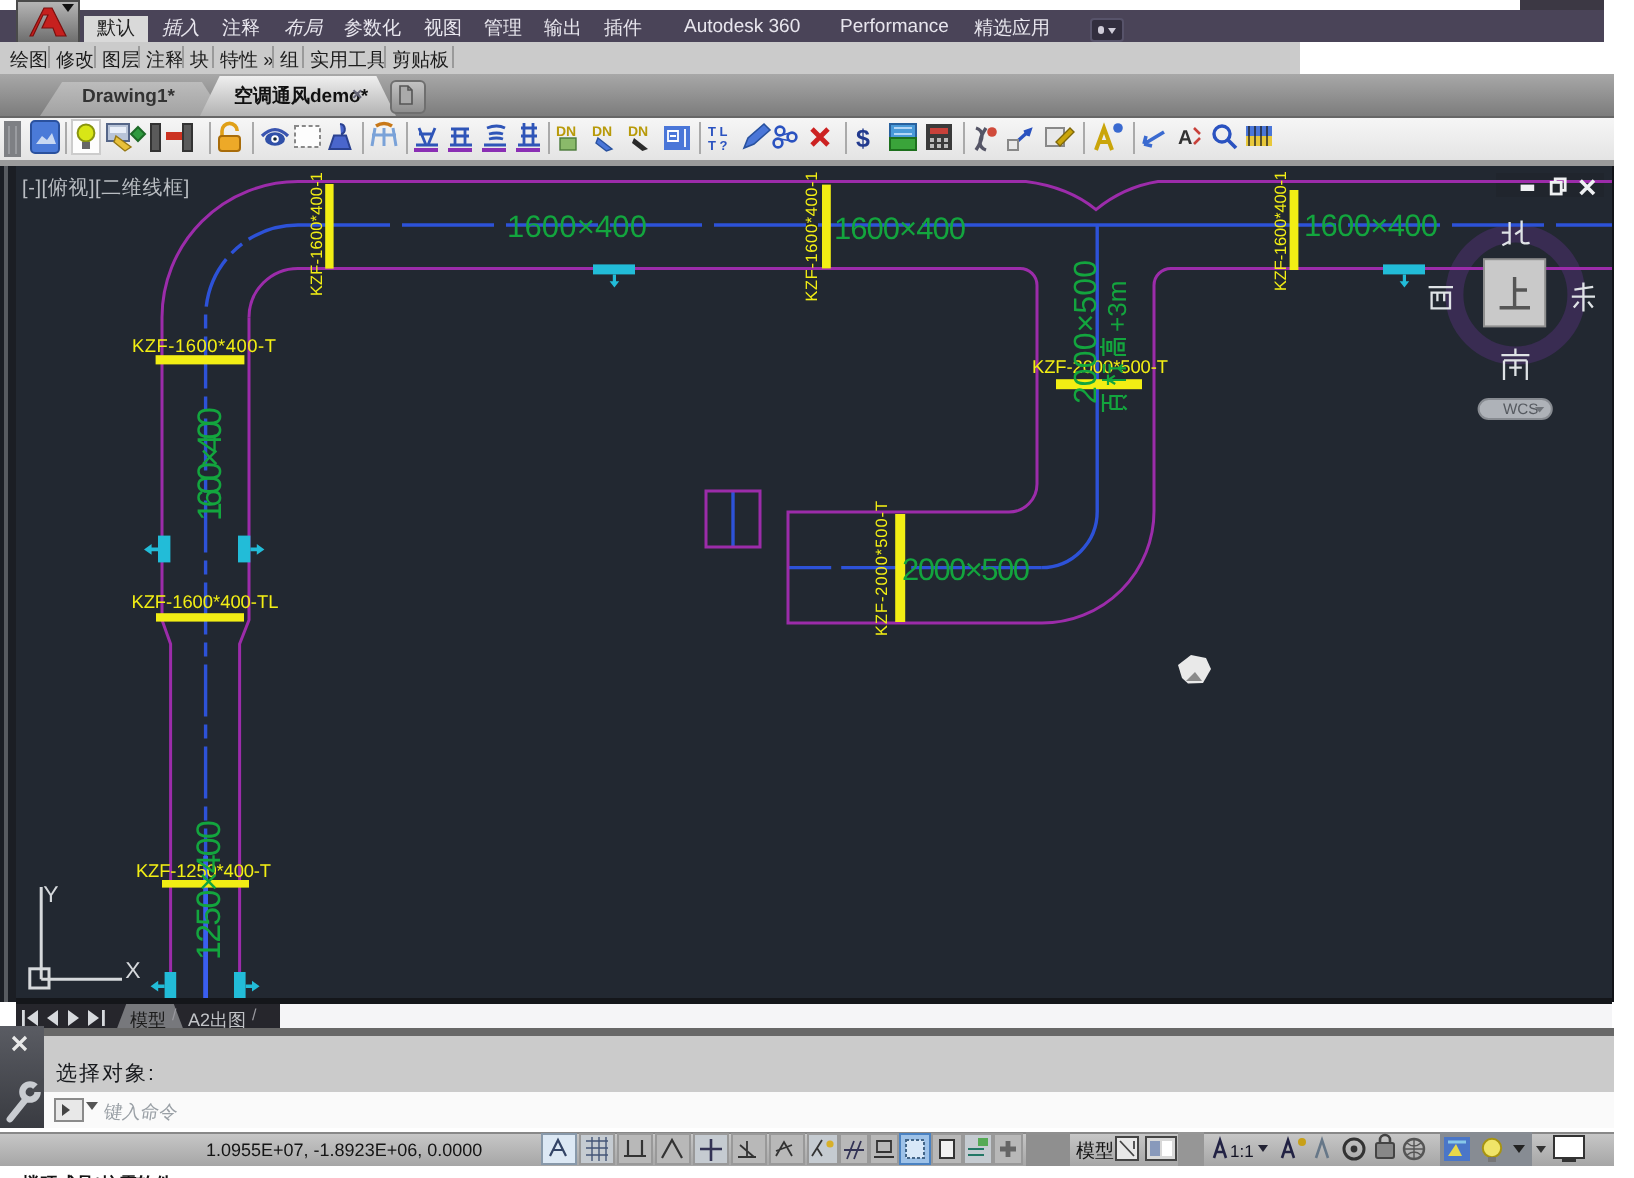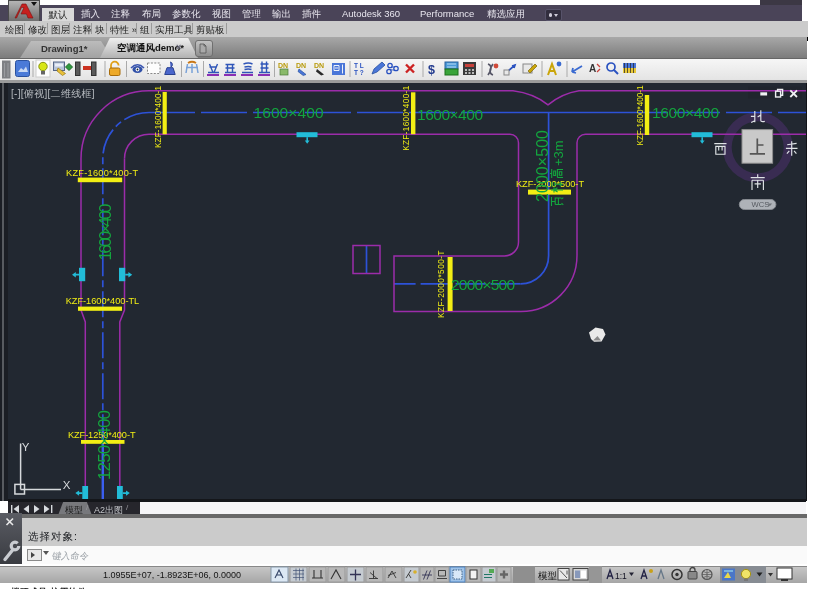--- a/index.html
+++ b/index.html
@@ -1,38 +1,38 @@
 <!DOCTYPE html>
 <html><head>
 <meta charset="utf-8">
 <style>
   html,body{margin:0;padding:0;}
   body{font-family:"Liberation Sans",sans-serif;}
   #page{position:relative;width:817px;height:589px;background:#fff;overflow:hidden;}
   .abs{position:absolute;}
   .menubar{left:0;top:5px;width:802px;height:16px;background:#4a4458;}
   .mitem{position:absolute;top:3px;color:#e8e6ee;font-size:9.5px;white-space:nowrap;}
-  .row2{left:0;top:21px;width:808px;height:16px;background:#cbcbcb;border-bottom:4px solid #000000;}
+  .row2{left:0;top:21px;width:650px;height:16px;background:#cbcbcb;border-bottom:4px solid #000000;}
   .r2i{position:absolute;top:3px;color:#1c1c1c;font-size:9.5px;white-space:nowrap;}
   .r2s{position:absolute;top:2px;width:1px;height:11px;background:#9a9a9a;}
   .row3{left:0;top:37px;width:807px;height:21px;background:linear-gradient(#a8a8a8,#7c7c7c);font-weight:bold;}
   .cmdtxt{position:absolute;color:#17191d;font-size:10.5px;letter-spacing:1px;white-space:nowrap;}
 </style>
 </head>
 <body>
 <div id="page">
 
   <div class="abs" style="left:0;top:0;width:817px;height:5px;background:#fff;"></div>
   <div class="abs" style="left:760px;top:0;width:42px;height:5px;background:#3c3844;"></div>
 
   <div class="abs menubar">
     <div class="mitem" style="left:42px;top:2.5px;width:32px;height:13px;background:#d9d9d9;color:#222;text-align:center;line-height:13px;">默认</div>
-    <div class="mitem" style="left:81px;">插入</div>
+    <div class="mitem" style="left:81px;font-style:italic;">插入</div>
     <div class="mitem" style="left:111px;">注释</div>
-    <div class="mitem" style="left:142px;">布局</div>
+    <div class="mitem" style="left:142px;font-style:italic;">布局</div>
     <div class="mitem" style="left:172px;">参数化</div>
     <div class="mitem" style="left:212px;">视图</div>
     <div class="mitem" style="left:242px;">管理</div>
     <div class="mitem" style="left:272px;">输出</div>
     <div class="mitem" style="left:302px;">插件</div>
     <div class="mitem" style="left:330px;margin-left:12px;">Autodesk 360</div>
     <div class="mitem" style="left:420px;">Performance</div>
     <div class="mitem" style="left:487px;">精选应用</div>
     <div class="mitem" style="left:545px;top:4px;width:15px;height:10px;background:#322e3e;border:1px solid #57536a;border-radius:2px;">
         <span style="position:absolute;left:2.5px;top:3px;width:3.5px;height:3.5px;border-radius:50%;background:#cfccd8;"></span>

